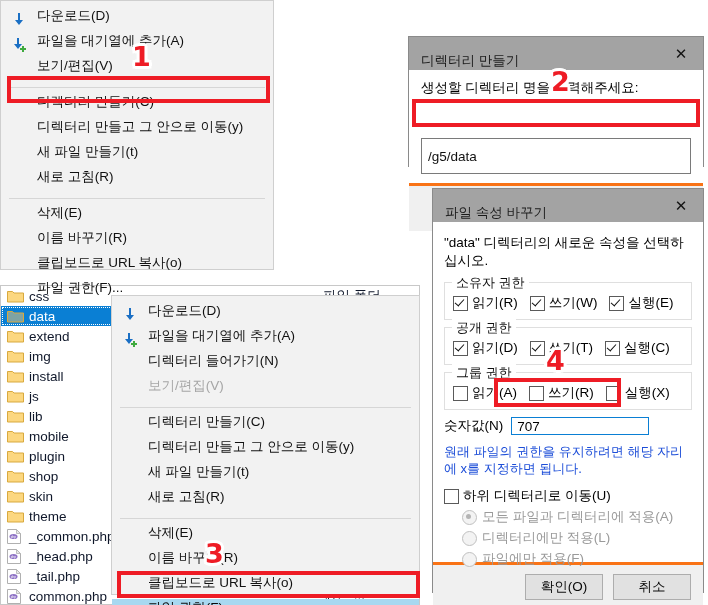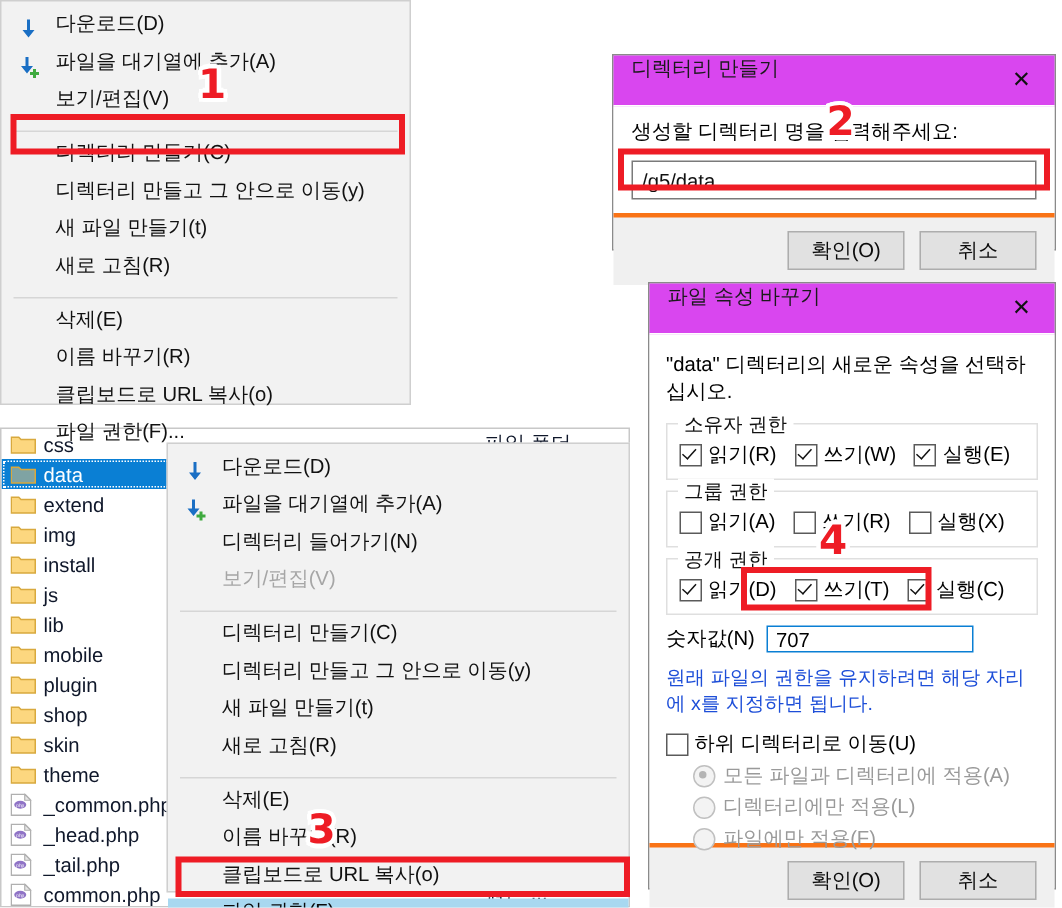--- a/index.html
+++ b/index.html
@@ -56,23 +56,23 @@
 
   
   .dlg {
     position: absolute;
     background: #f0f0f0;
     border: 1px solid #8a8a8a;
     box-sizing: border-box;
   }
   .dlg-title {
     height: 33px;
-    background: #d946ef;
-    display: flex;
-    align-items: flex-start;
+    background: #a3a3a3;
+    display: flex;
+    align-items: flex-end;
     padding: 0 0 0 12px;
     font-size: 13.5px;
     color: #1a1a1a;
     border-bottom: 1px solid #ffffff;
   }
   .dlg-title .t { flex: 1; }
   .dlg-close {
     width: 44px;
     height: 32px;
     display: flex;
@@ -101,29 +101,30 @@
     font-family: inherit;
     font-size: 13.5px;
     color: #0a0a0a;
     display: flex;
     align-items: center;
     justify-content: center;
     box-sizing: border-box;
   }
   .txtinput {
     width: 100%;
-    height: 26px;
+    height: 36px;
     box-sizing: border-box;
     border: 1px solid #7a7a7a;
     background: #fff;
     font-family: inherit;
     font-size: 13.5px;
     padding: 0 6px;
     color: #111;
     outline: none;
+    margin-top: 31px;
   }
 
   
   .redbox {
     position: absolute;
     border: 4px solid #ee1c25;
     box-sizing: border-box;
     pointer-events: none;
   }
   
@@ -544,50 +545,50 @@
               <span class="cbbox on"></span>
               <span>쓰기(W)</span>
             </div>
             <div class="cb">
               <span class="cbbox on"></span>
               <span>실행(E)</span>
             </div>
           </div>
         </div>
         <div class="grp">
-          <div class="grp-legend">그룹 권한</div>
+          <div class="grp-legend">공개 권한</div>
           <div class="grp-row">
             <div class="cb">
-              <span class="cbbox"></span>
-              <span>읽기(A)</span>
-            </div>
-            <div class="cb">
-              <span class="cbbox"></span>
-              <span>쓰기(R)</span>
-            </div>
-            <div class="cb">
-              <span class="cbbox"></span>
-              <span>실행(X)</span>
+              <span class="cbbox on"></span>
+              <span>읽기(D)</span>
+            </div>
+            <div class="cb">
+              <span class="cbbox on"></span>
+              <span>쓰기(T)</span>
+            </div>
+            <div class="cb">
+              <span class="cbbox on"></span>
+              <span>실행(C)</span>
             </div>
           </div>
         </div>
         <div class="grp">
-          <div class="grp-legend">공개 권한</div>
+          <div class="grp-legend">그룹 권한</div>
           <div class="grp-row">
             <div class="cb">
-              <span class="cbbox on"></span>
-              <span>읽기(D)</span>
-            </div>
-            <div class="cb">
-              <span class="cbbox on"></span>
-              <span>쓰기(T)</span>
-            </div>
-            <div class="cb">
-              <span class="cbbox on"></span>
-              <span>실행(C)</span>
+              <span class="cbbox"></span>
+              <span>읽기(A)</span>
+            </div>
+            <div class="cb">
+              <span class="cbbox"></span>
+              <span>쓰기(R)</span>
+            </div>
+            <div class="cb">
+              <span class="cbbox"></span>
+              <span>실행(X)</span>
             </div>
           </div>
         </div>
       </div>
     <div class="numrow">
       <label>숫자값(N)</label>
       <input class="numinput" value="707" style="">
     </div>
     <div class="hint">원래 파일의 권한을 유지하려면 해당 자리에 x를 지정하면 됩니다.</div>
     <div class="cb">

